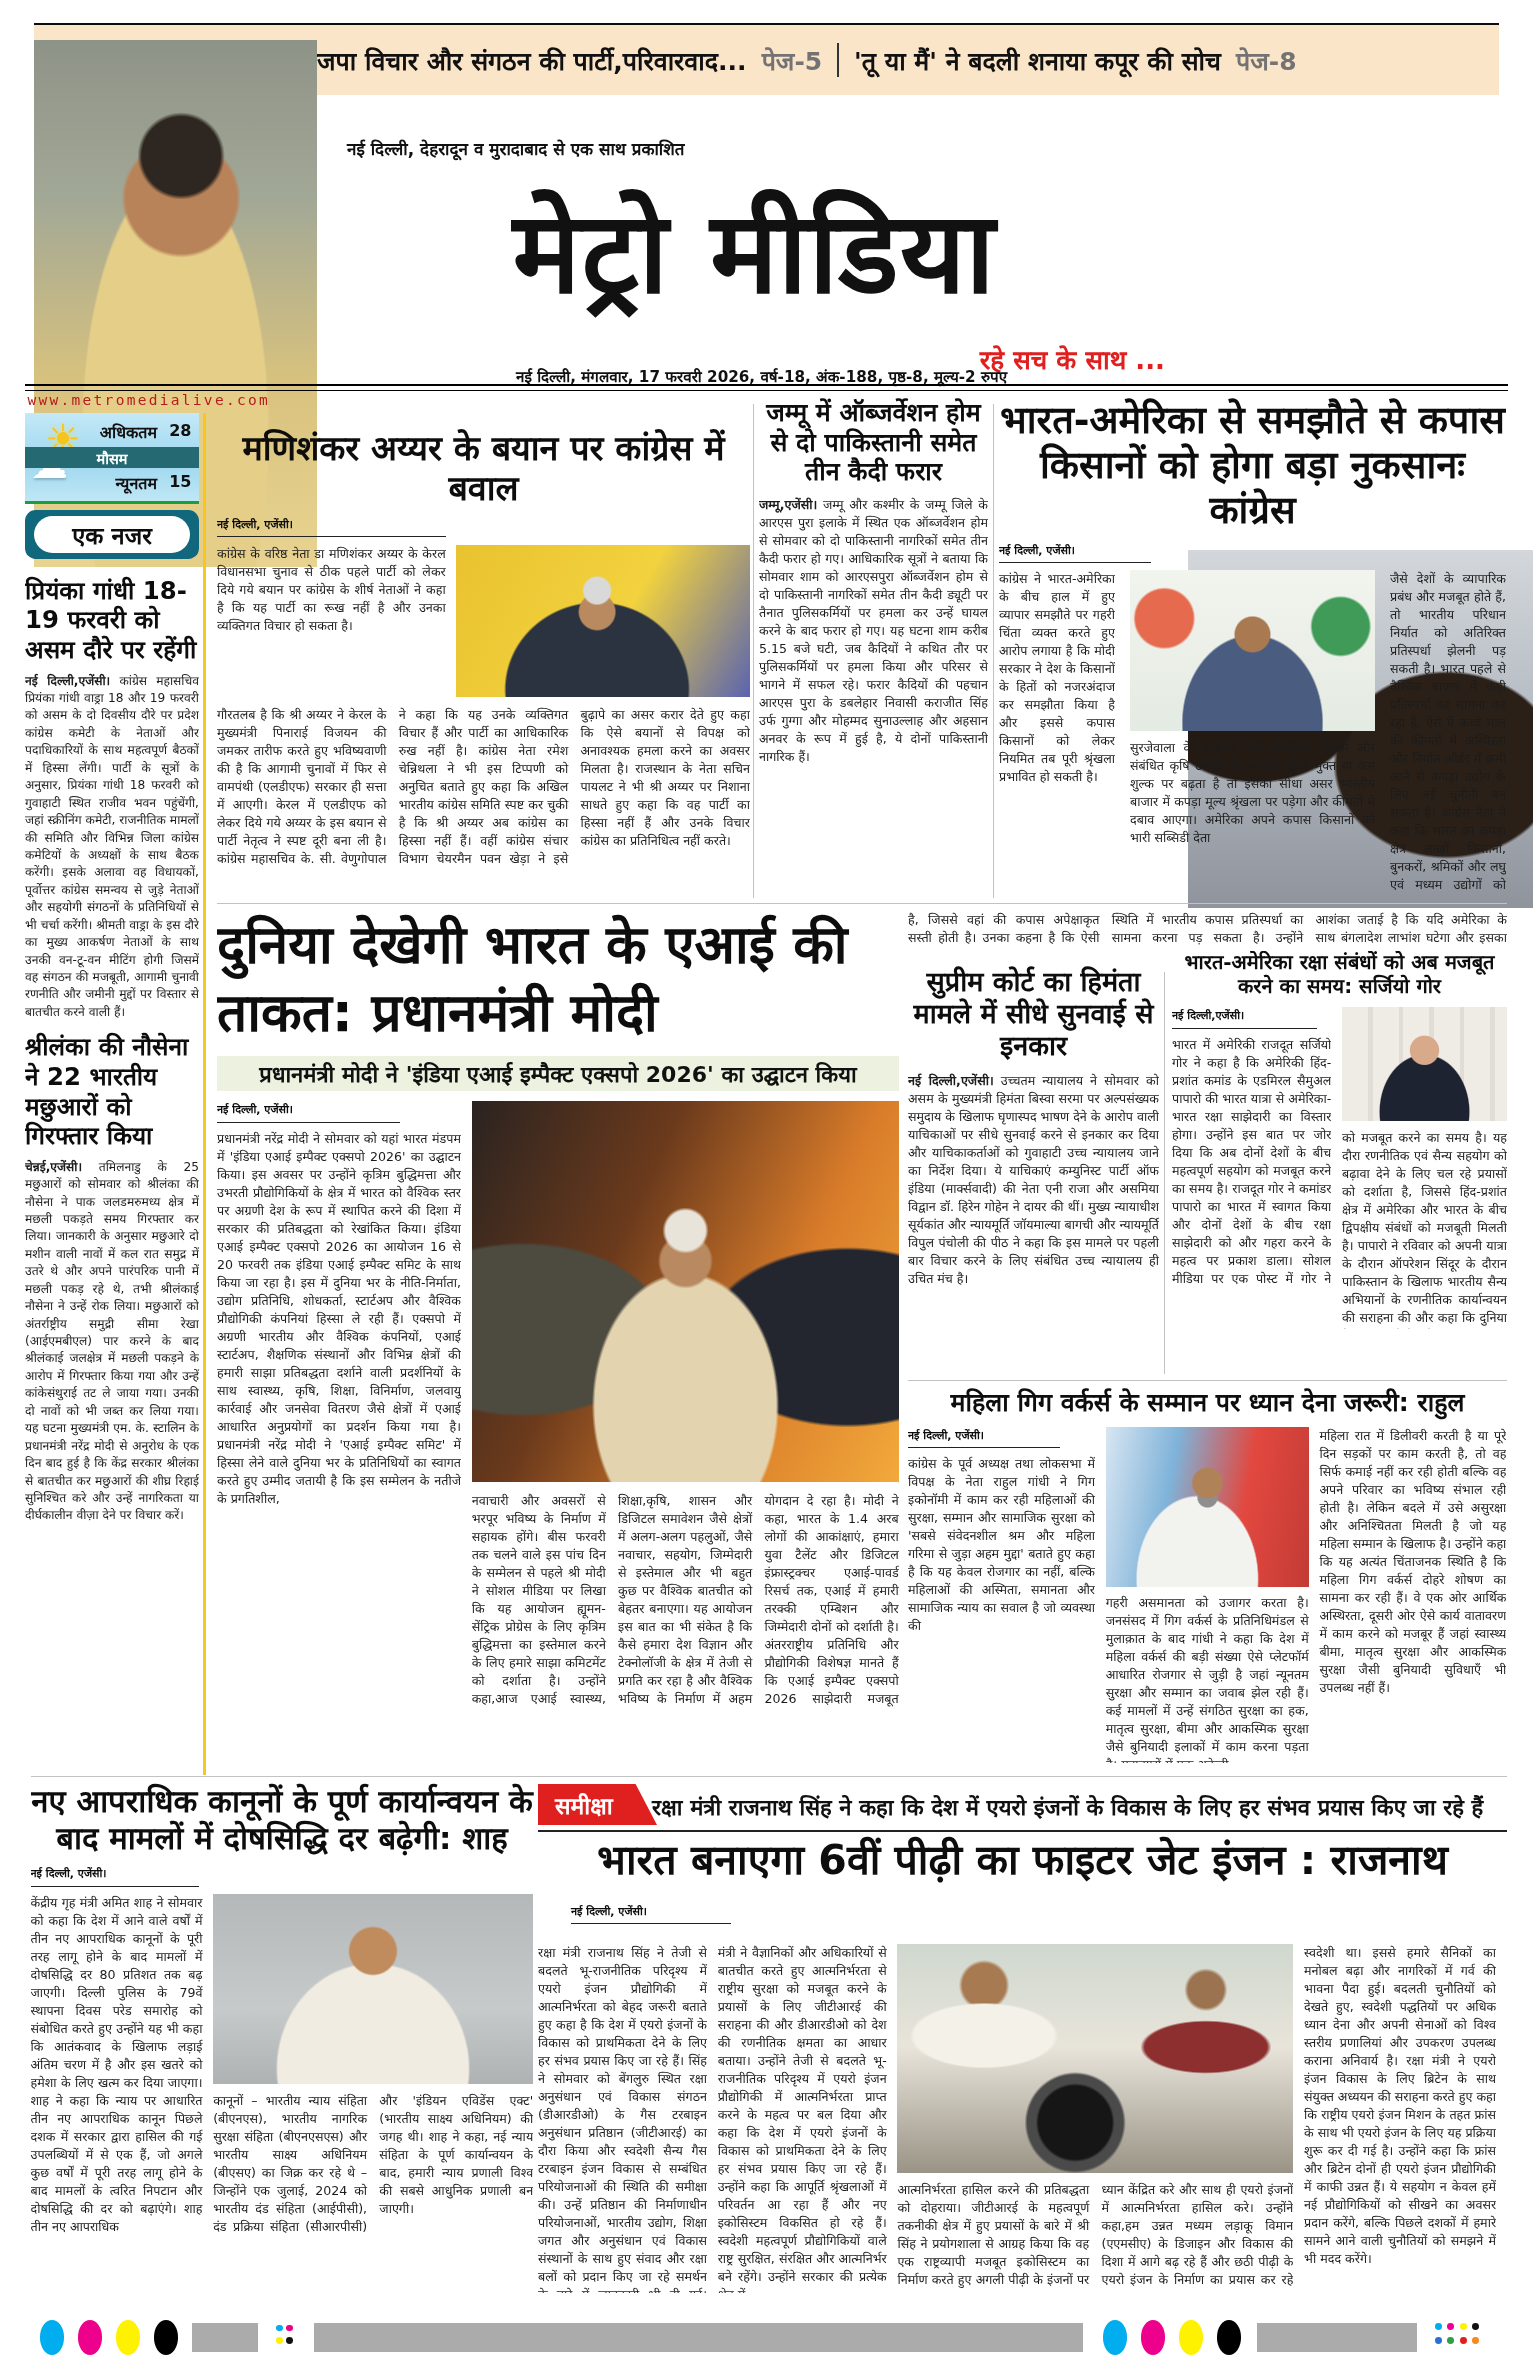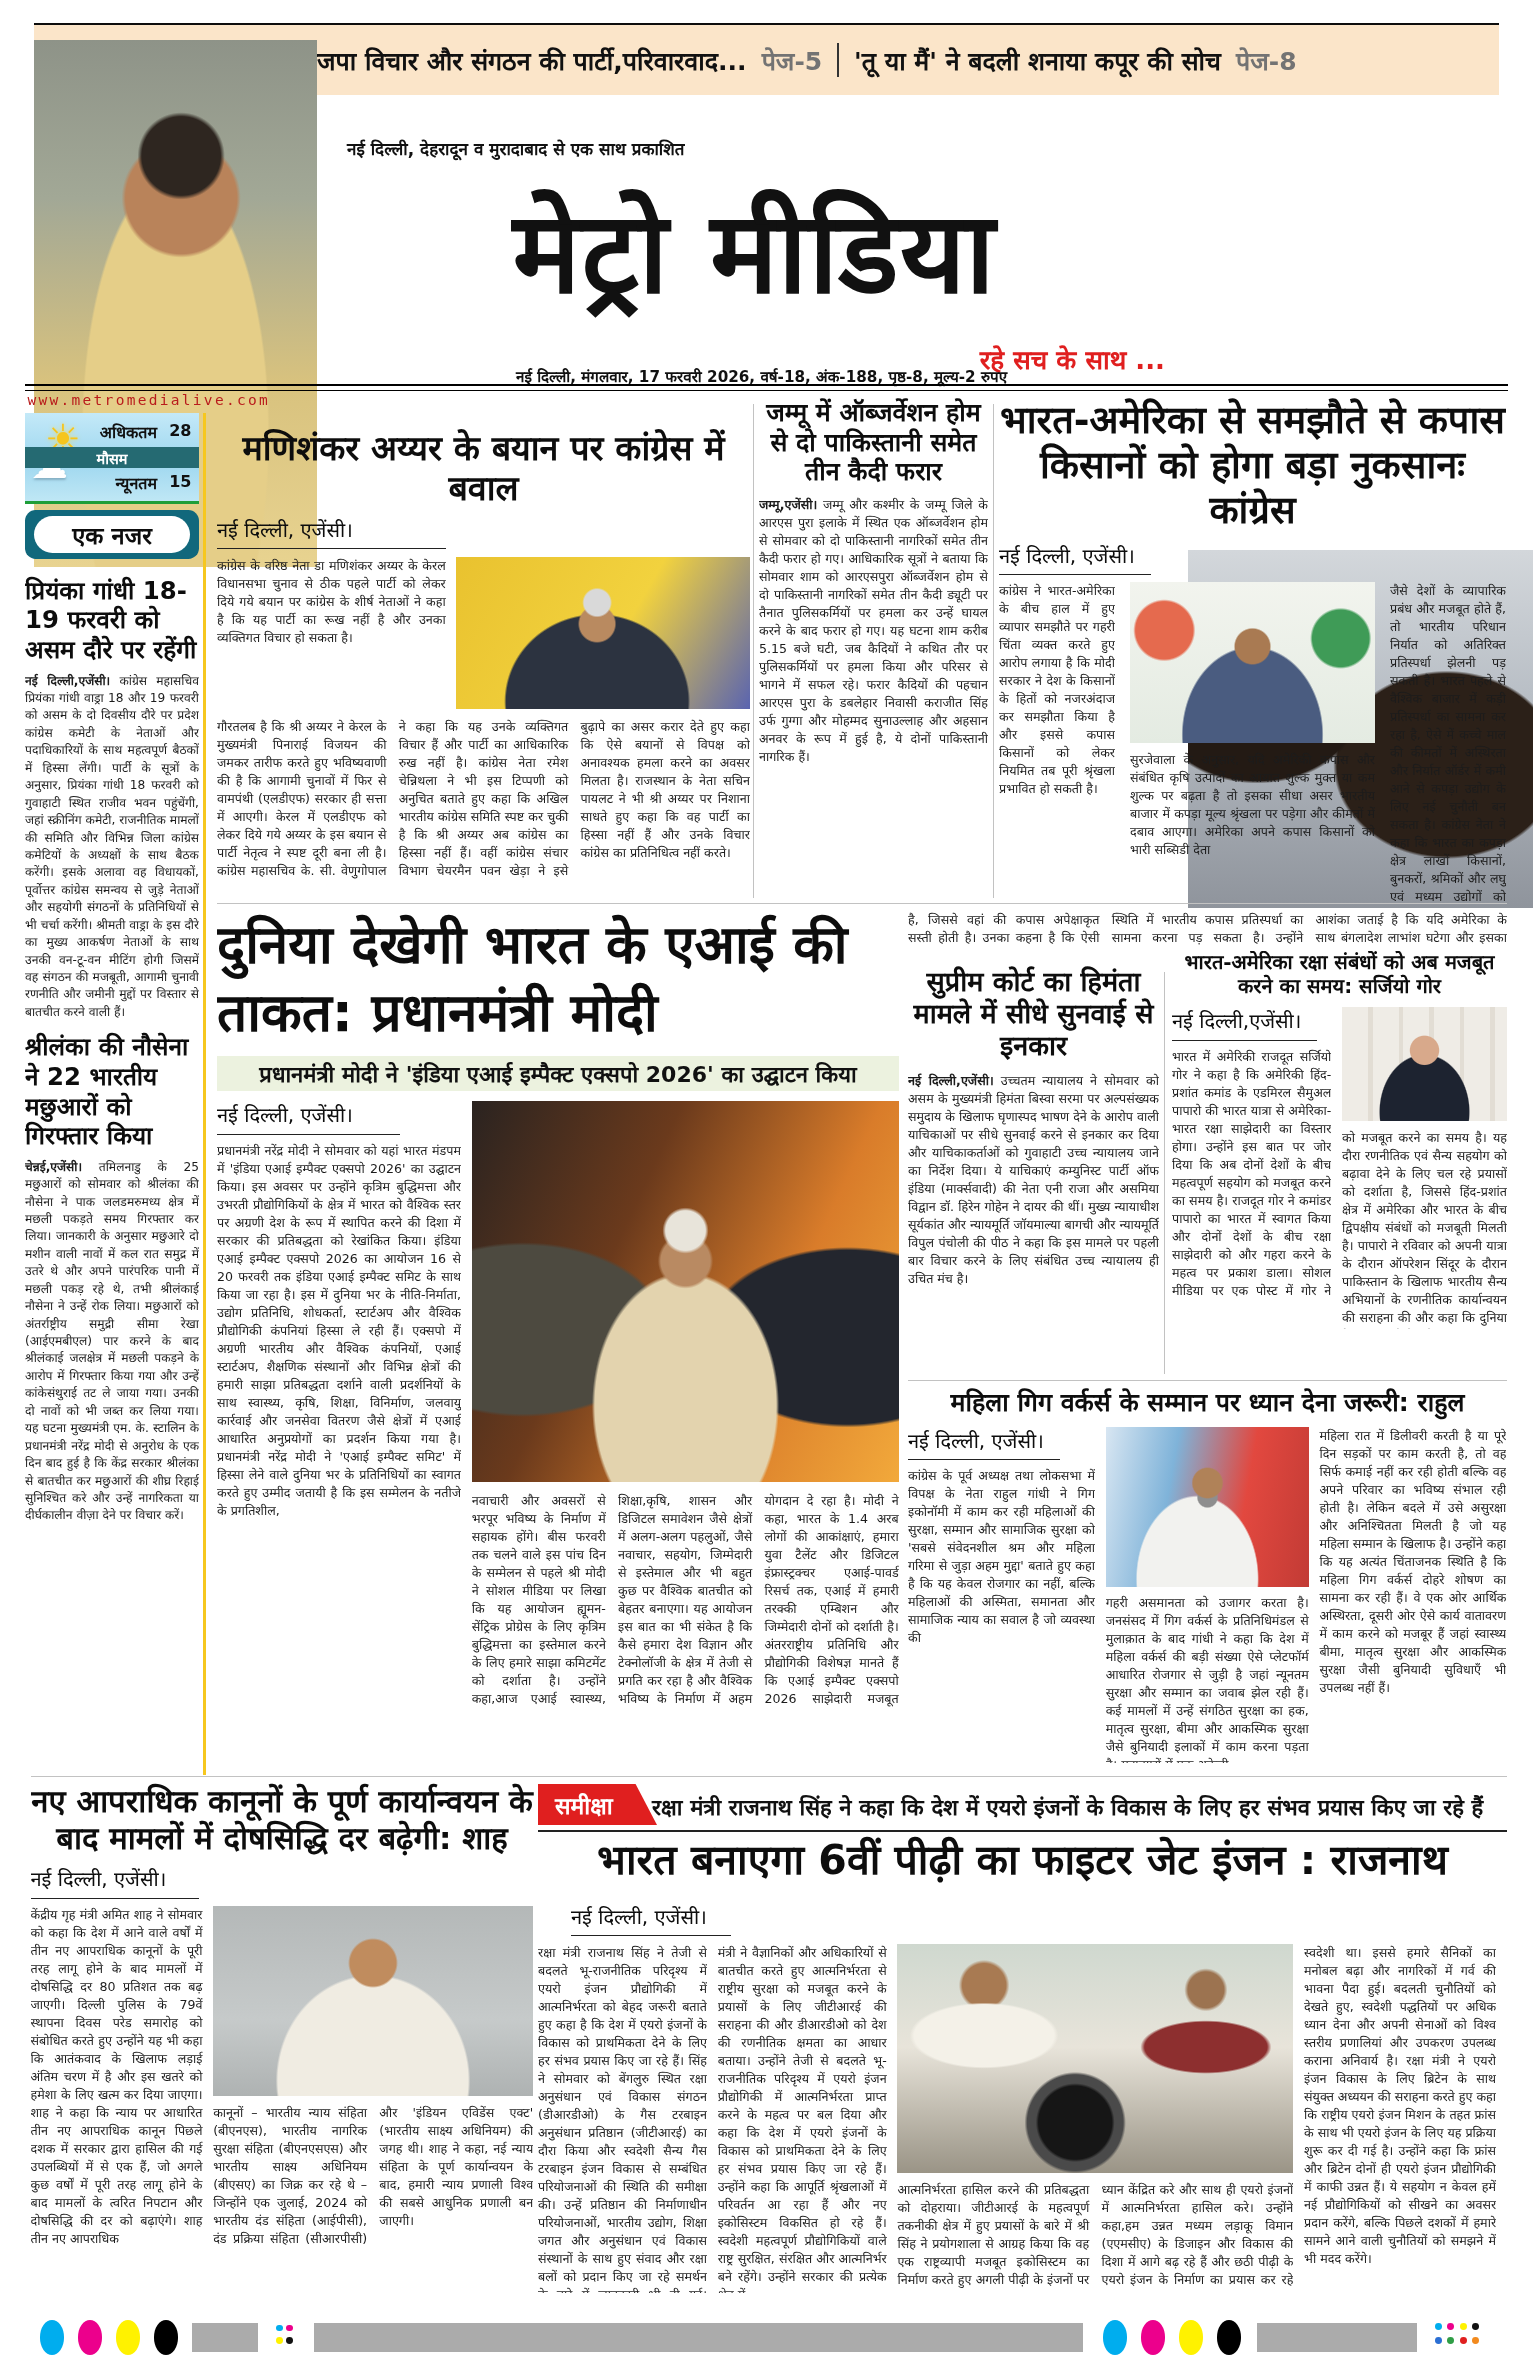--- a/index.html
+++ b/index.html
@@ -1,21 +1,21 @@
 <!DOCTYPE html>
 <html lang="hi" style="font-size:12.2px"><head>
 <meta charset="utf-8">
 <style>
   html,body{margin:0;padding:0;background:#e9e9e9;}
   .page{position:relative;width:1533px;height:2377px;background:#ffffff;
         font-family:"DejaVu Sans",sans-serif;color:#111;overflow:hidden;margin:0 auto;}
   .abs{position:absolute;}
   .hl{font-weight:700;color:#0d0d0d;text-align:center;line-height:1.18;}
   .body-text{font-size:12.6px;line-height:1.43;text-align:justify;color:#1c1c1c;overflow:hidden;}
-  .byline{display:block;font-weight:400;font-size:20px;color:#0d0d0d;
+  .byline{display:block;font-weight:700;font-size:11px;color:#0d0d0d;
           border-bottom:1.5px solid #222;padding-bottom:5.3px;margin-bottom:7.6px;}
   .cols2{column-count:2;column-gap:12.2px;}
   .cols3{column-count:3;column-gap:12.2px;}
   .photo{position:relative;overflow:hidden;background:#cfcfcf;}
   .divider{background:#c2c2c2;}
   
   .top-strip{background:#fbe5c9;border-top:2.3px solid #0d0d0d;display:flex;align-items:center;}
   .strip-inner{display:flex;align-items:center;gap:15.2px;margin:0 312px 0 259px;width:100%;}
   .strip-text{font-weight:700;font-size:25px;white-space:nowrap;}
   .strip-page{font-weight:700;font-size:25px;color:#737373;white-space:nowrap;}

